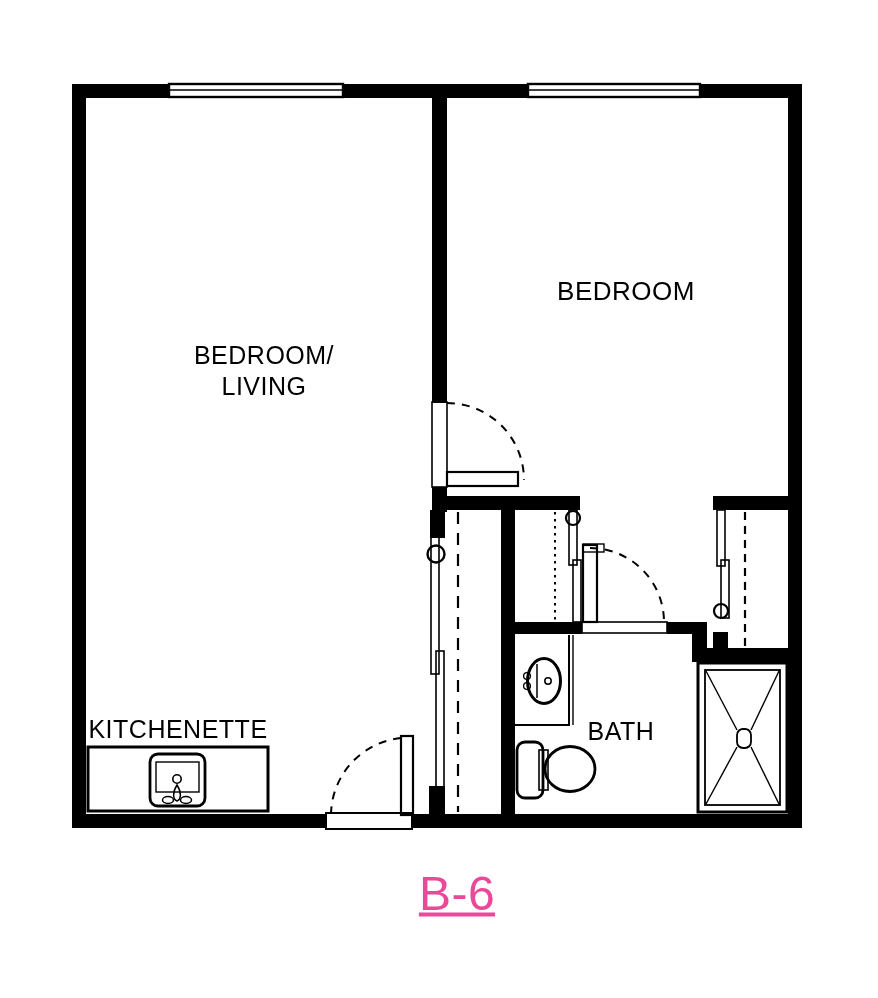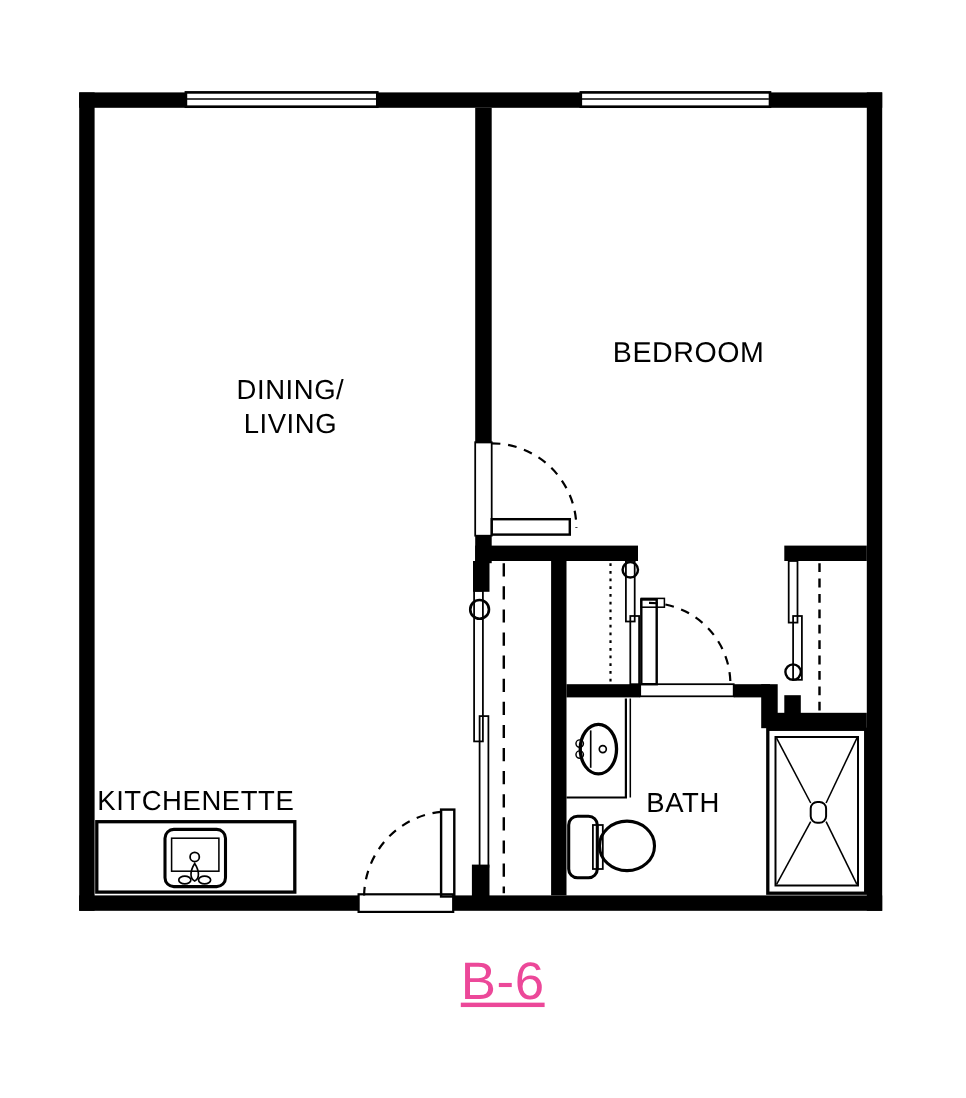--- a/index.html
+++ b/index.html
@@ -15,21 +15,21 @@
   .label {
     position: absolute;
     transform: translate(-50%, -50%);
     color: #000000;
     text-align: center;
     white-space: nowrap;
     font-size: 25px;
     letter-spacing: 0.5px;
     line-height: 31px;
   }
-  .label.bedroom { font-size: 26px; margin-top: 30px; }
+  .label.bedroom { font-size: 26px; }
   .plan-title {
     position: absolute;
     transform: translate(-50%, -50%);
     color: #ec4899;
     font-size: 48px;
     letter-spacing: 0.5px;
     white-space: nowrap;
     text-decoration: underline;
   }
   .wall { fill: #000000; stroke: none; }
@@ -152,21 +152,21 @@
       <rect class="wh ln" x="705" y="670" width="75" height="135" stroke-width="1.8"></rect>
       <line class="ln" x1="706" y1="671" x2="737" y2="730" stroke-width="1.4"></line>
       <line class="ln" x1="779" y1="671" x2="751" y2="730" stroke-width="1.4"></line>
       <line class="ln" x1="706" y1="804" x2="737" y2="747" stroke-width="1.4"></line>
       <line class="ln" x1="779" y1="804" x2="751" y2="747" stroke-width="1.4"></line>
       <rect class="wh ln" x="737" y="729" width="14" height="19" rx="6" stroke-width="1.8"></rect>
     </g>
   </svg>
 
   <div class="label" style="left:264px; top:371px;">
-    <span>DINING/</span><br>
+    <span>BEDROOM/</span><br>
     <span>LIVING</span>
   </div>
 
   <div class="label bedroom" style="left:626px; top:291px;">BEDROOM</div>
 
   <div class="label" style="left:178px; top:729px;">KITCHENETTE</div>
 
   <div class="label" style="left:621px; top:731px;">BATH</div>
 
   <div class="plan-title" style="left:457px; top:893px;">B-6</div>

